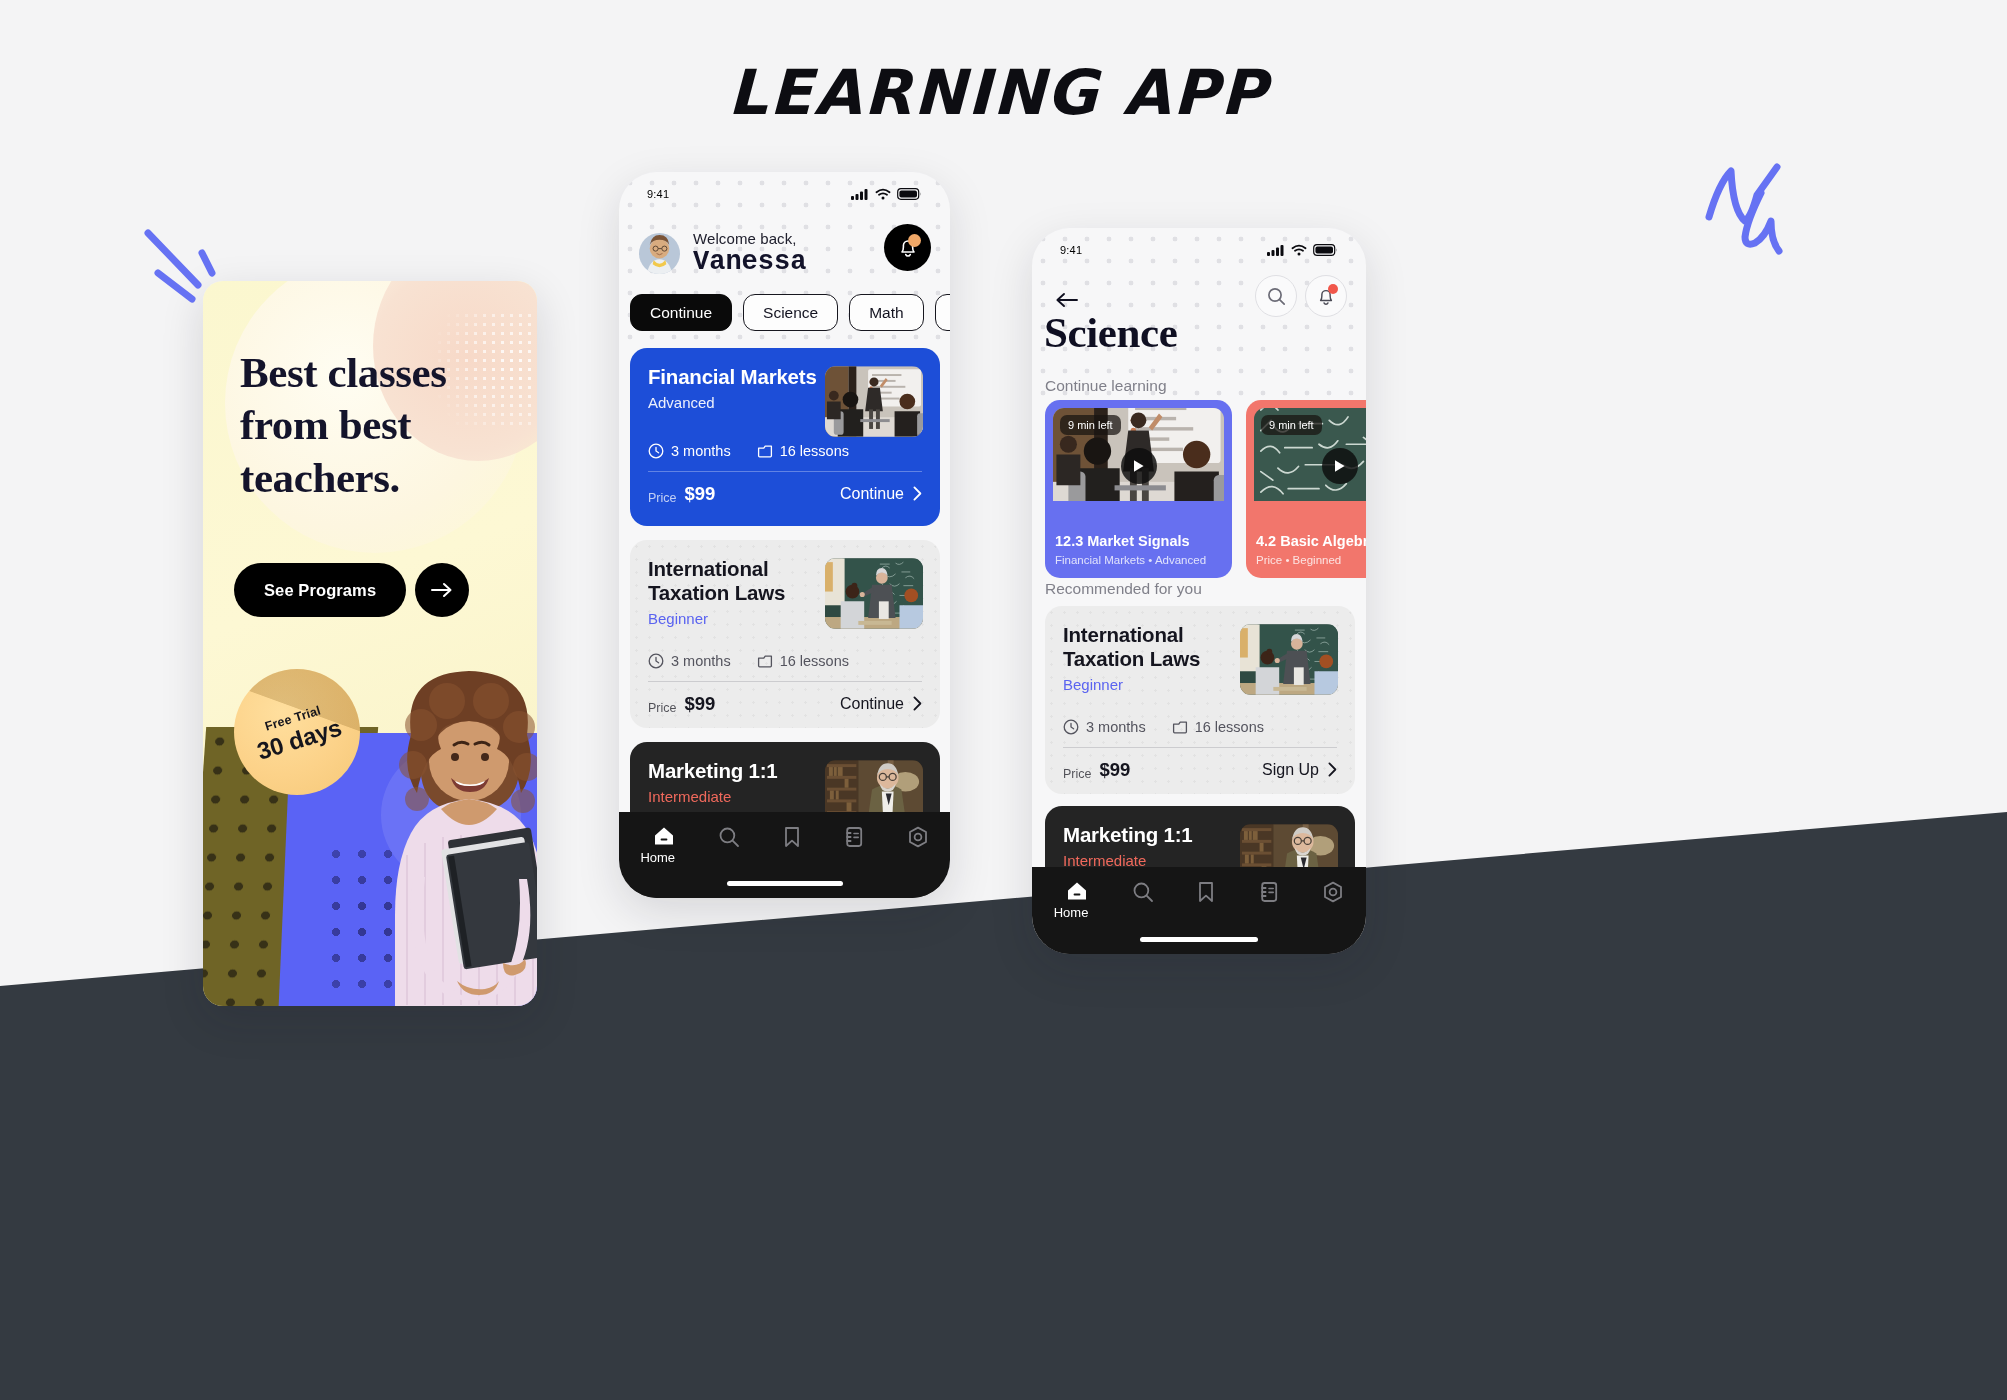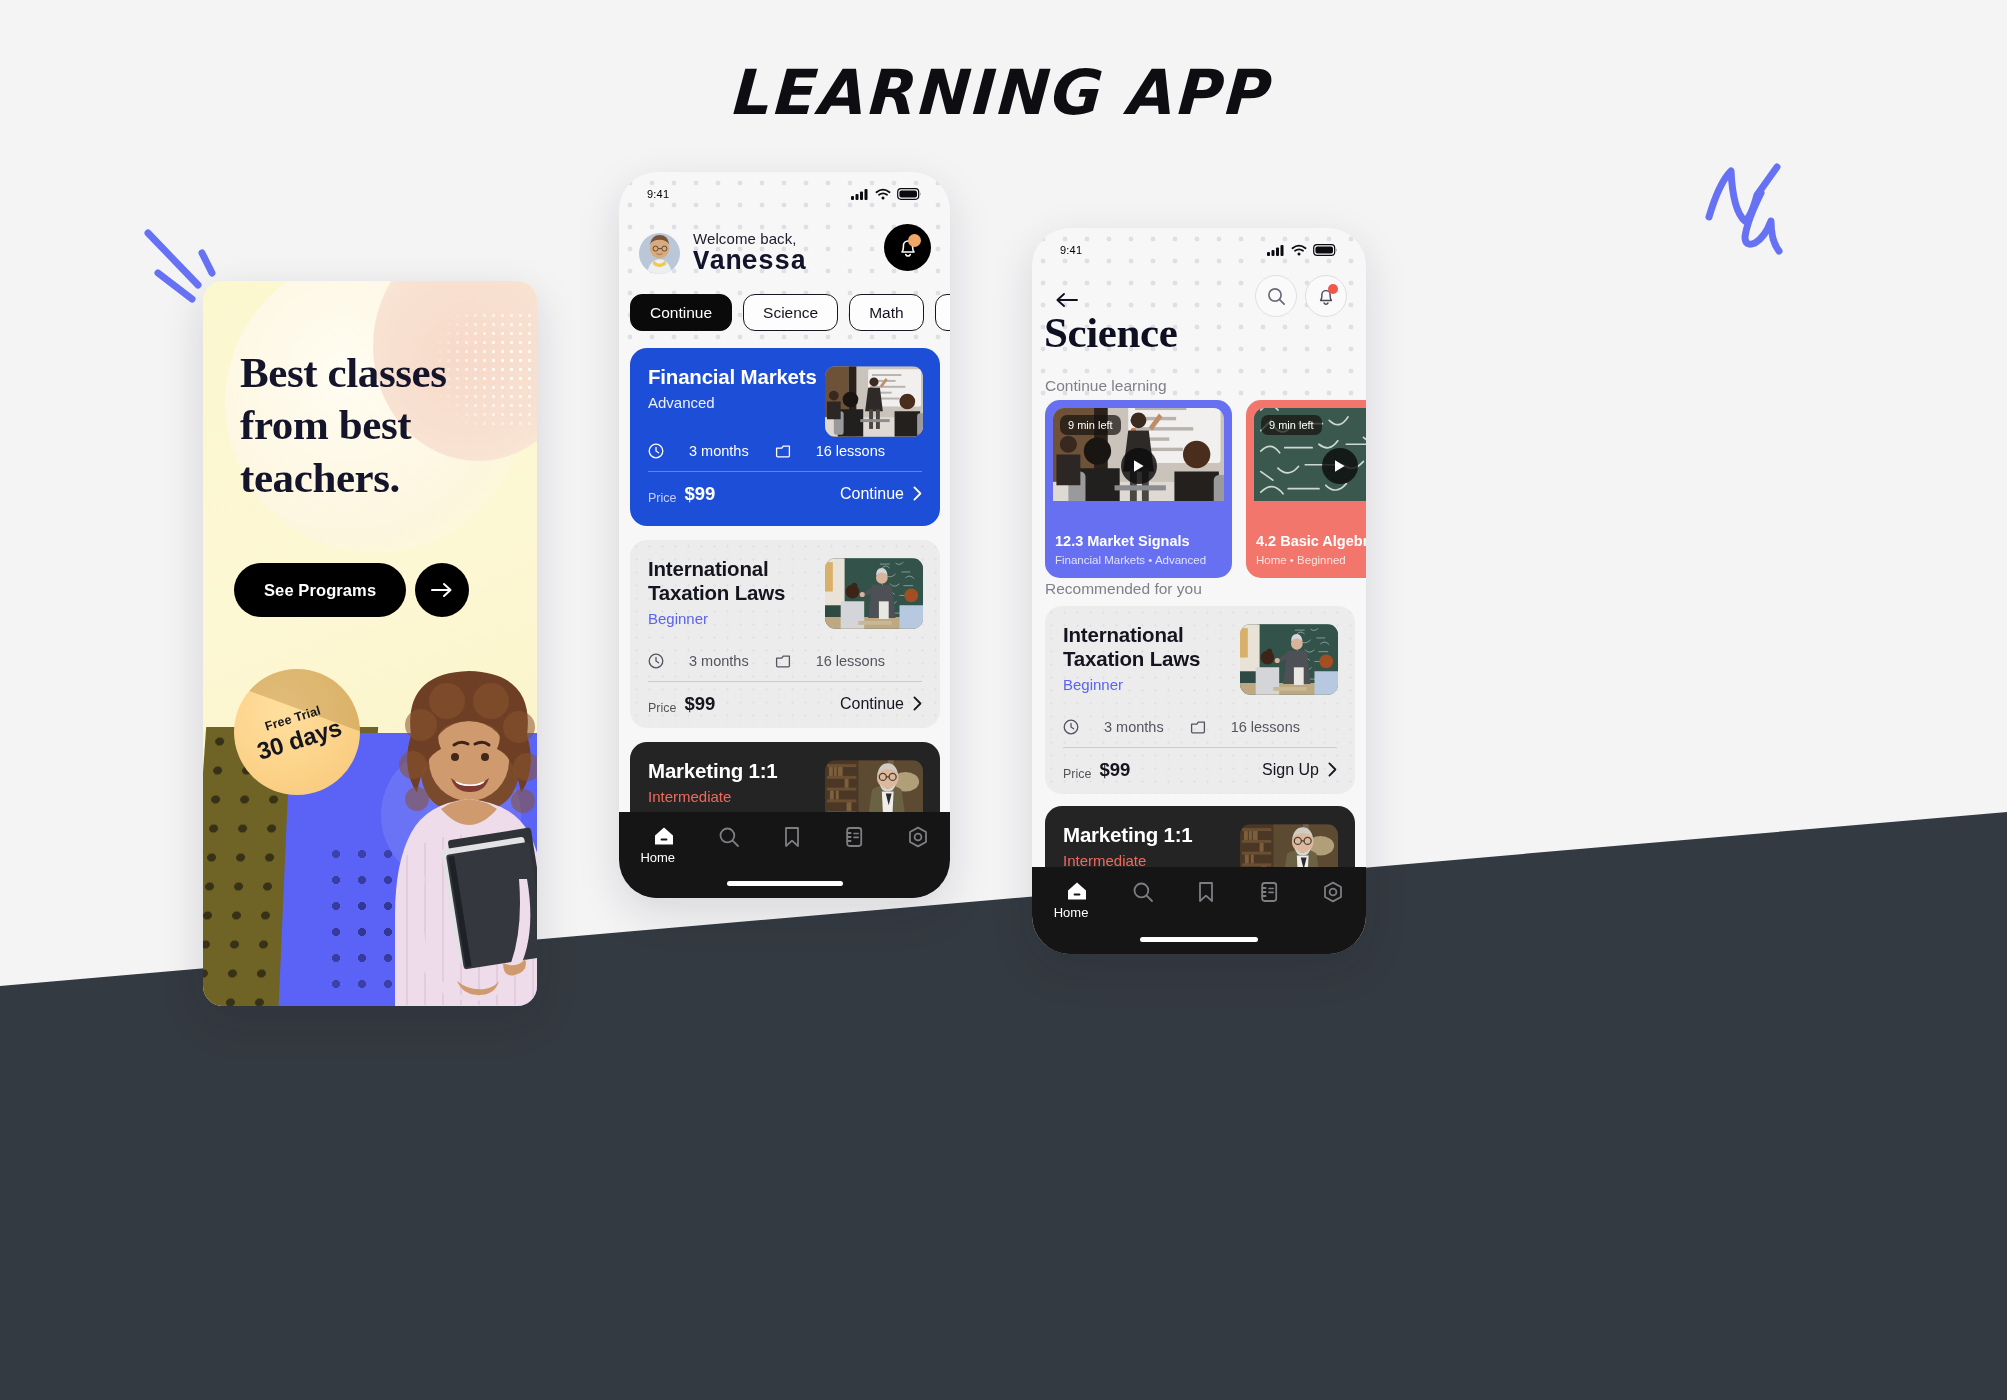--- a/index.html
+++ b/index.html
@@ -274,21 +274,21 @@
   .level-intermediate { color: #f0695c; }
   .course-thumb {
     position: absolute; right: 17px; top: 18px;
     width: 98px; height: 71px;
     border-radius: 11px; overflow: hidden;
   }
   .course-meta {
     display: flex; gap: 26px; margin-top: 32px;
     font-size: 14.5px; align-items: center;
   }
-  .meta-item { display: flex; align-items: flex-end; gap: 25px; }
+  .meta-item { display: flex; align-items: flex-end; gap: 7px; }
   .course-divider {
     height: 1px; margin: 12px 0 0 0;
     background: rgba(128,128,140,.30);
   }
   .course-card.blue .course-divider { background: rgba(255,255,255,.30); }
   .course-footer {
     display: flex; align-items: center;
     justify-content: space-between; margin-top: 11px;
   }
   .price-wrap { display: flex; align-items: flex-end; gap: 8px; }
@@ -891,21 +891,21 @@
               <use href="#thumb-equations"></use>
             </svg>
           <span class="video-timechip">9 min left</span>
           <span class="video-play">
             <svg width="13" height="14" viewBox="0 0 13 14">
                 <path d="M2 1.3 L11.6 7 L2 12.7z" fill="#fff"></path>
               </svg>
           </span>
         </div>
         <div class="video-title">4.2 Basic Algebra</div>
-        <div class="video-sub">Home  •  Beginned</div>
+        <div class="video-sub">Price  •  Beginned</div>
       </div>
     </div>
 
     <div class="section-label" id="sci-recommended-label">Recommended for you</div>
 
     <div class="course-card light" id="sci-rec-card" style="top:378px;height:188px">
       <div class="course-title">International Taxation Laws</div>
       <div class="course-level level-beginner">Beginner</div>
       <div class="course-thumb">
           <svg width="98" height="71" viewBox="0 0 100 72">

